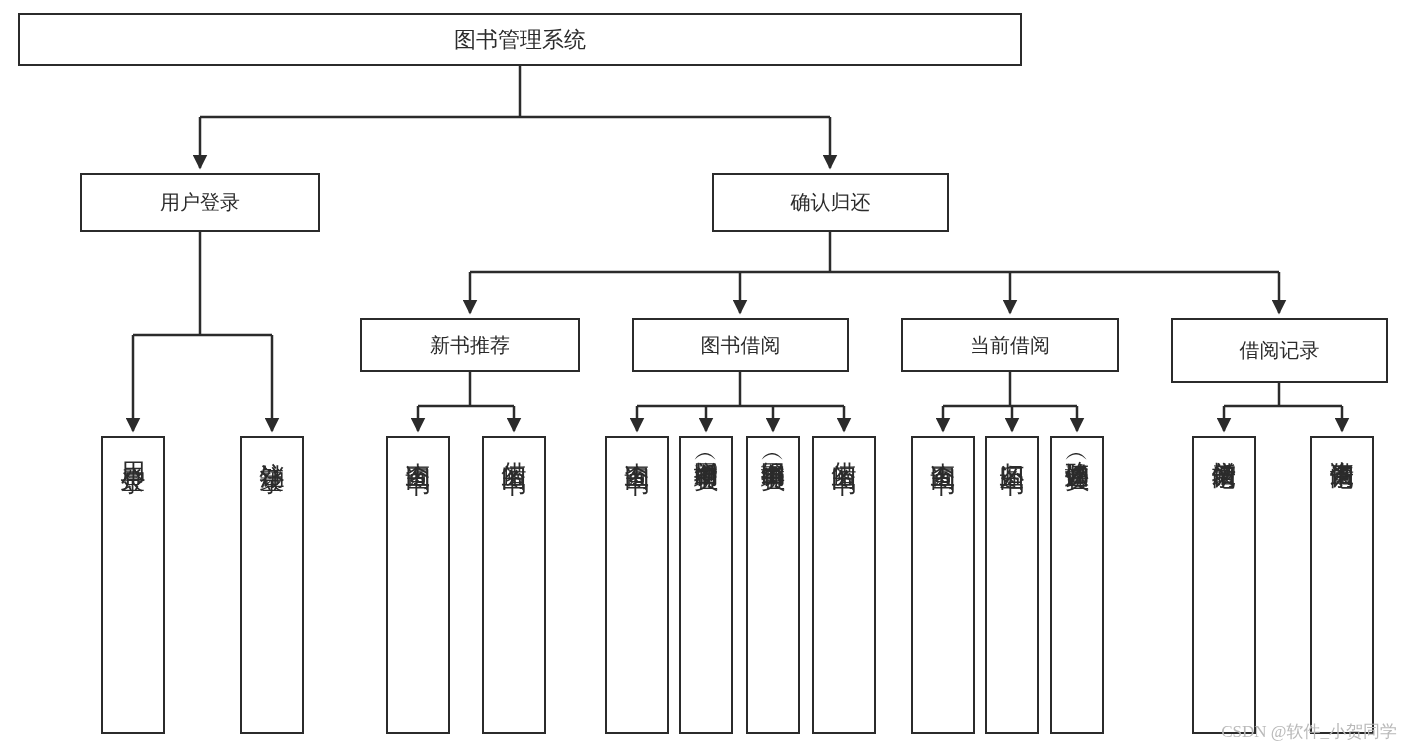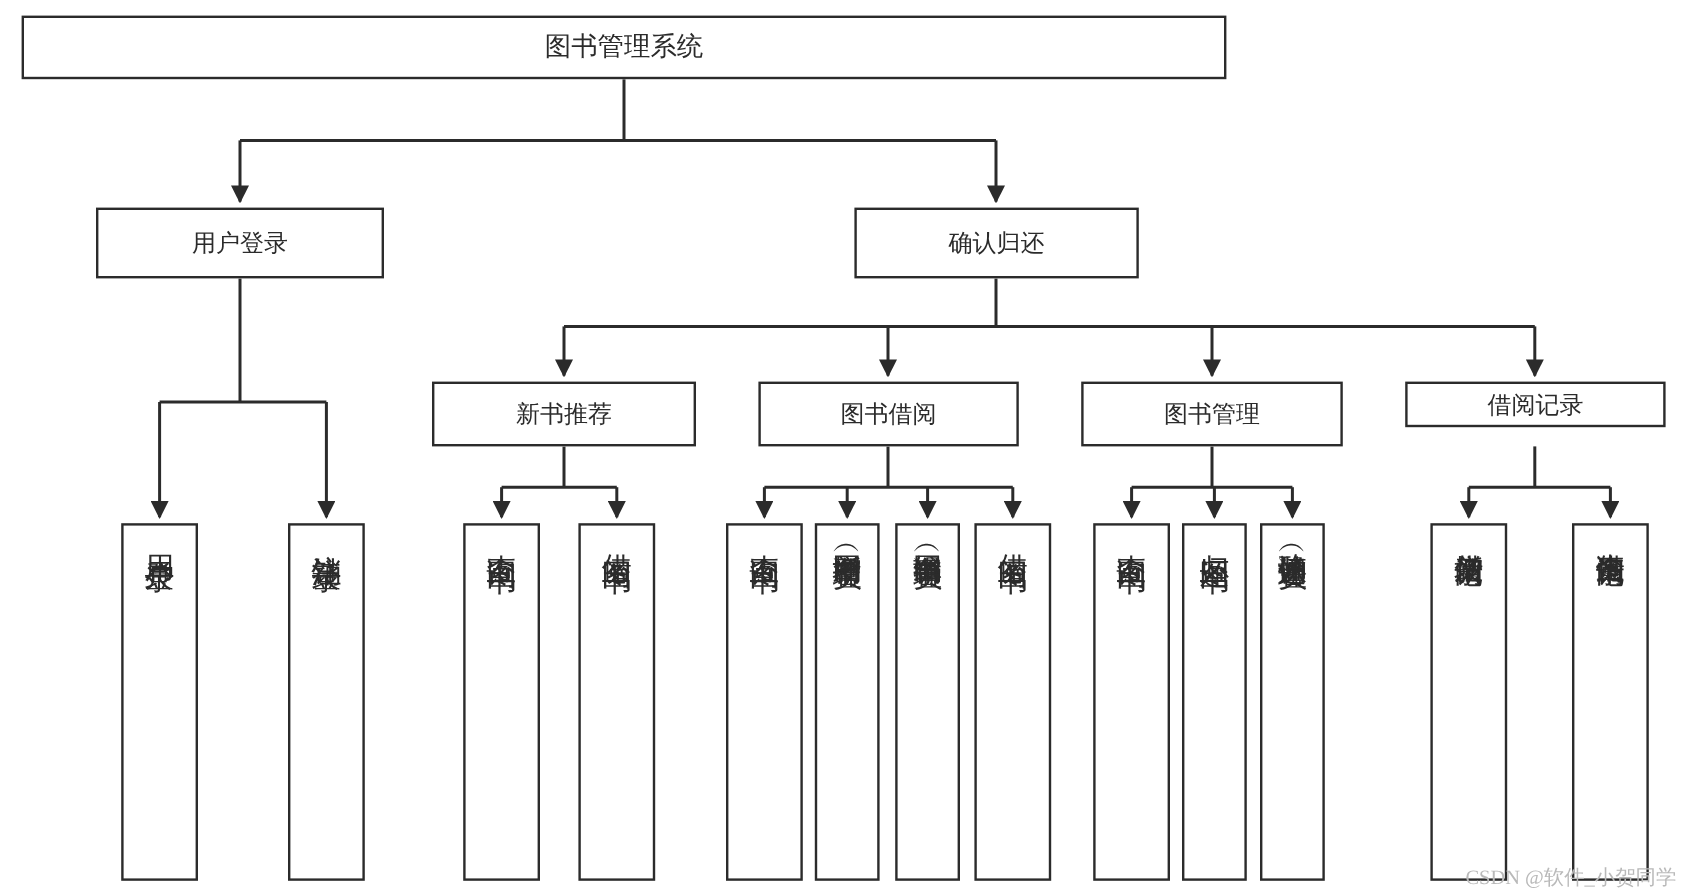--- a/index.html
+++ b/index.html
@@ -38,20 +38,21 @@
   }
   .node-label {
     color: #2b2b2b;
     line-height: 1.05;
     text-align: center;
     white-space: nowrap;
   }
   
   .node.root .node-label {
     font-size: 22px;
+    font-family: Liberation Serif, serif;
   }
   
   .node.branch .node-label {
     font-size: 20px;
   }
   
   .node.leaf {
     align-items: flex-start;
     justify-content: center;
     padding-top: 4px;
@@ -146,23 +147,23 @@
     <span class="node-label">确认归还</span>
   </div>
 
   <div class="node branch" style="left:360px; top:318px; width:220px; height:54px;">
     <span class="node-label">新书推荐</span>
   </div>
   <div class="node branch" style="left:632px; top:318px; width:217px; height:54px;">
     <span class="node-label">图书借阅</span>
   </div>
   <div class="node branch" style="left:901px; top:318px; width:218px; height:54px;">
-    <span class="node-label">图书管理</span>
-  </div>
-  <div class="node branch" style="left:1171px; top:318px; width:217px; height:38px;align-items:center;">
+    <span class="node-label">当前借阅</span>
+  </div>
+  <div class="node branch" style="left:1171px; top:318px; width:217px; height:65px;align-items:center;">
     <span class="node-label">借阅记录</span>
   </div>
 
   <div class="node leaf" style="left:101px; top:436px; width:64px; height:298px;">
     <span class="node-label">用户登录</span>
   </div>
   <div class="node leaf" style="left:240px; top:436px; width:64px; height:298px;">
     <span class="node-label">注销登录</span>
   </div>
 

